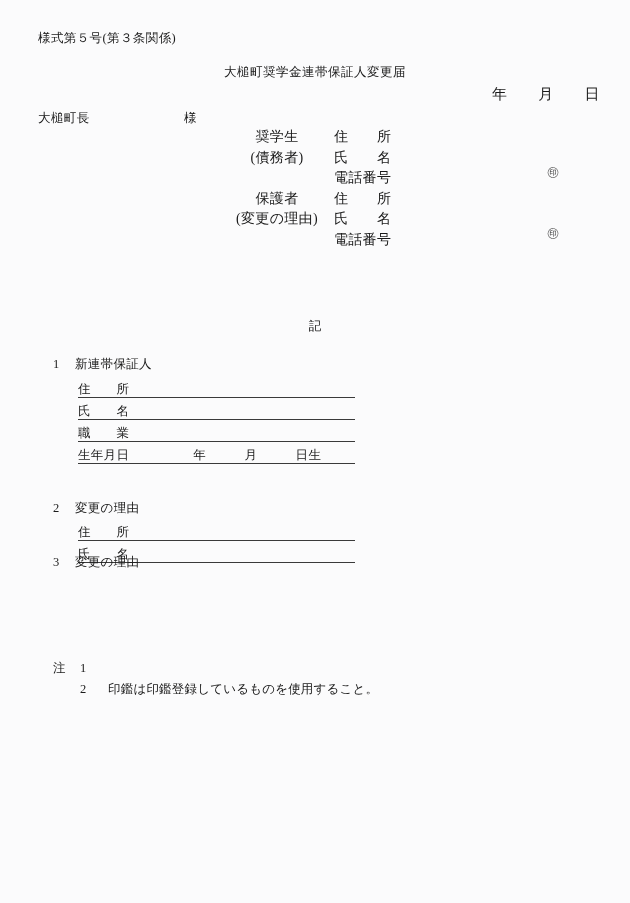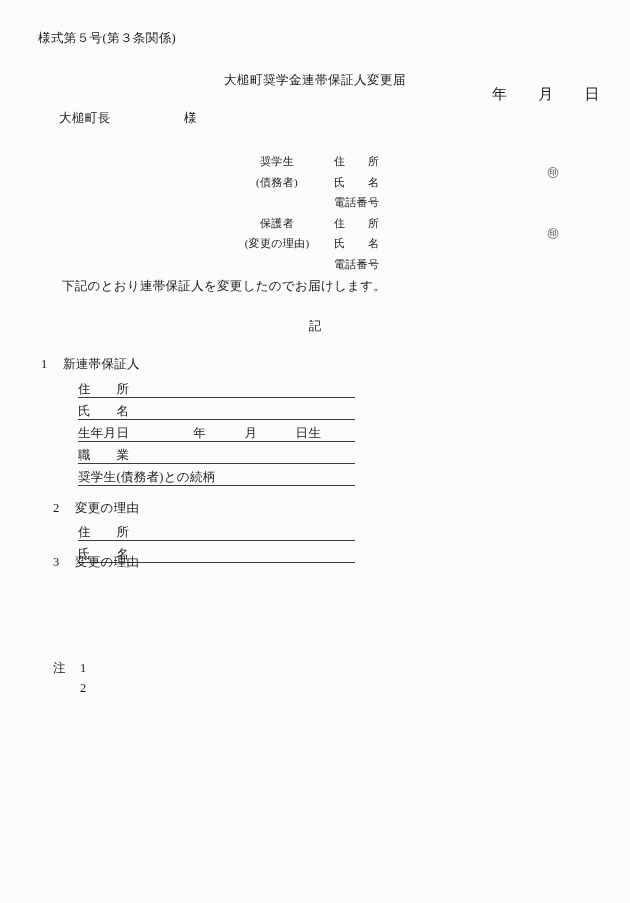--- a/index.html
+++ b/index.html
@@ -28,43 +28,41 @@
     left: 38px; top: 30px;
     font-size: 12.5px;
     letter-spacing: 0.4px;
   }
   .doc-title {
     left: 0; top: 64px;
     width: 630px;
     text-align: center;
     font-size: 12.5px;
     letter-spacing: 0.5px;
-    margin-top: 8px;
   }
   .date-line {
     left: 492px; top: 85px;
     font-size: 15px;
     letter-spacing: 0.4px;
   }
   .addressee {
     left: 38px; top: 110px;
     font-size: 12.5px;
     letter-spacing: 0.4px;
-    margin-left: 21px;
   }
   .addressee-honorific {
     left: 184px; top: 110px;
     font-size: 12.5px;
   }
 
   
   .party-block {
     position: absolute;
-    left: 236px; top: 154px;
-    font-size: 11px;
+    left: 236px; top: 128px;
+    font-size: 14px;
   }
   .party-row {
     display: flex;
     align-items: baseline;
     height: 20.5px;
   }
   .party-role {
     width: 82px;
     text-align: center;
     white-space: pre;
@@ -96,21 +94,21 @@
     width: 630px;
     text-align: center;
     font-size: 12.5px;
   }
 
   
   .sec-num {
     font-size: 12.5px;
     letter-spacing: 0.3px;
   }
-  .sec-1 { left: 41px; top: 356px; }
+  .sec-1 { left: 53px; top: 356px; }
   .sec-2 { left: 53px; top: 500px; }
   .sec-3 { left: 53px; top: 554px; }
   .sec-num .n { display: inline-block; width: 22px; }
 
   .fields {
     position: absolute;
     left: 78px;
     width: 277px;
     font-size: 12.5px;
   }
@@ -190,41 +188,37 @@
     <div class="party-row">
       <span class="party-role"></span>
       <span class="party-field">電話番号</span>
     </div>
 
   </div>
 
   <div class="seal-mark seal-1">㊞</div>
   <div class="seal-mark seal-2">㊞</div>
 
-  <div class="abs statement">下記のとおり連帯保証人を変更したのでお届けします。</div>
 
   <div class="abs ki">記</div>
 
   <div class="abs sec-num sec-1"><span class="n">1</span><span>新連帯保証人</span></div>
 
   <div class="fields fields-1">
     <div class="field-row">
       <span class="field-label">住　　所</span>
     </div>
     <div class="field-row">
       <span class="field-label">氏　　名</span>
     </div>
     <div class="field-row">
+      <span class="field-label">職　　業</span>
+    </div>
+    <div class="field-row">
       <span class="field-label">生年月日　　　　　年　　　月　　　日生</span>
-    </div>
-    <div class="field-row">
-      <span class="field-label">職　　業</span>
-    </div>
-    <div class="field-row">
-      <span class="field-label">奨学生(債務者)との続柄</span>
     </div>
   </div>
 
   <div class="abs sec-num sec-2"><span class="n">2</span><span>変更の理由</span></div>
 
   <div class="fields fields-2">
     <div class="field-row">
       <span class="field-label">住　　所</span>
     </div>
     <div class="field-row">
@@ -235,16 +229,17 @@
   <div class="abs sec-num sec-3"><span class="n">3</span><span>変更の理由</span></div>
 
   <div class="notes">
     <div class="note-row">
       <span class="note-tag">注</span>
       <span class="note-num">1</span>
     </div>
     <div class="note-row">
       <span class="note-tag"></span>
       <span class="note-num">2</span>
+      <span class="note-text">印鑑は印鑑登録しているものを使用すること。</span>
     </div>
   </div>
 
 </div>
 
 </body></html>

